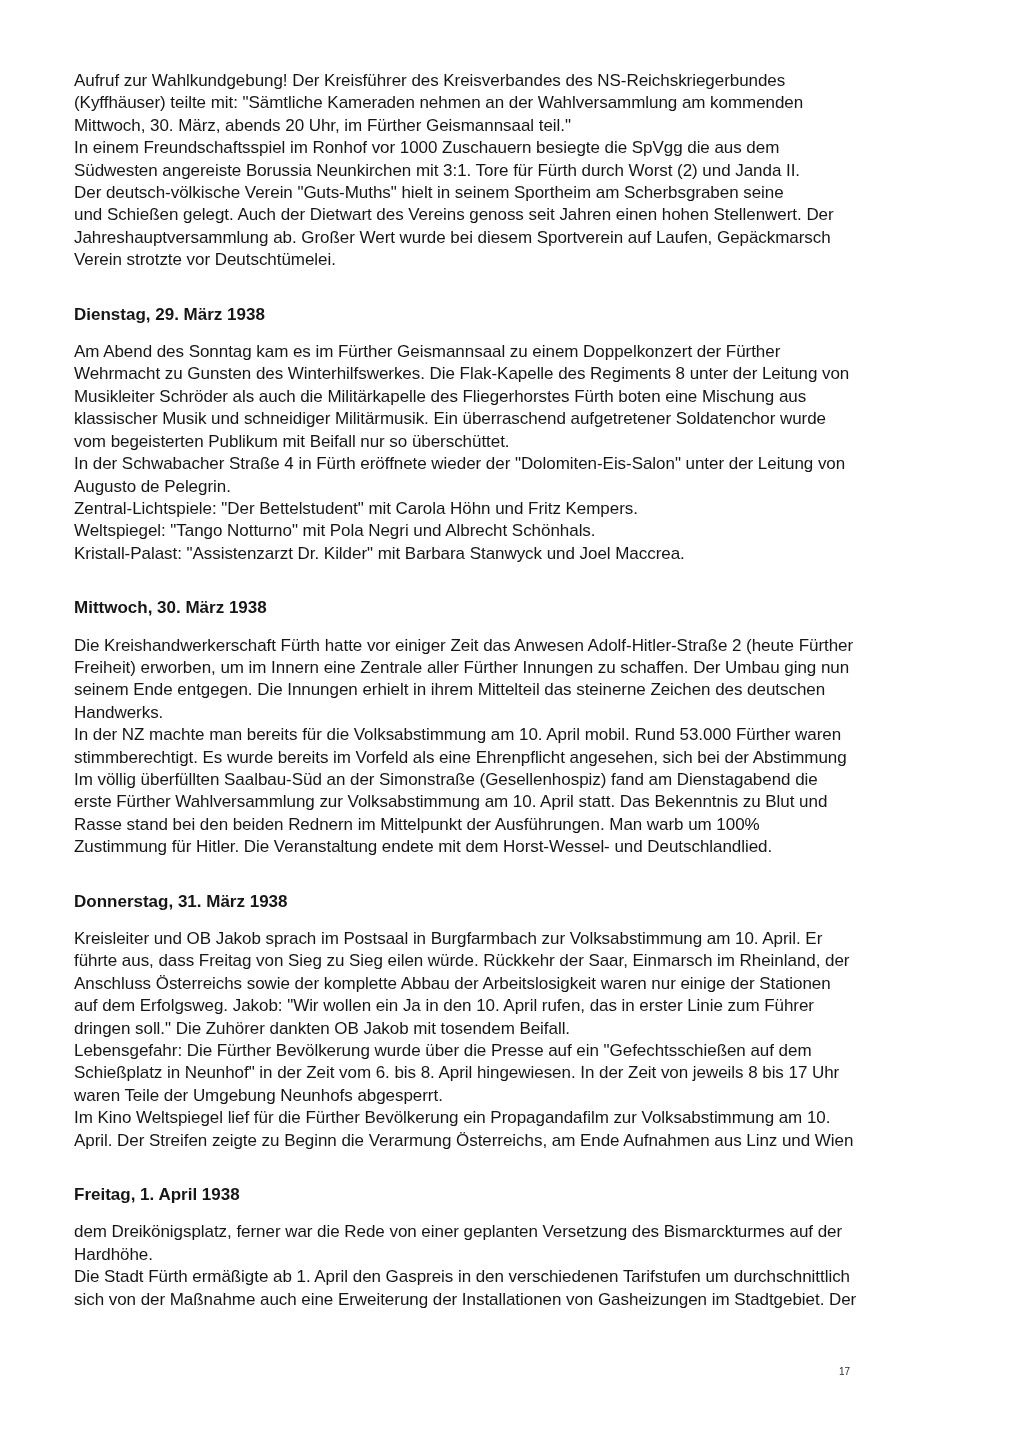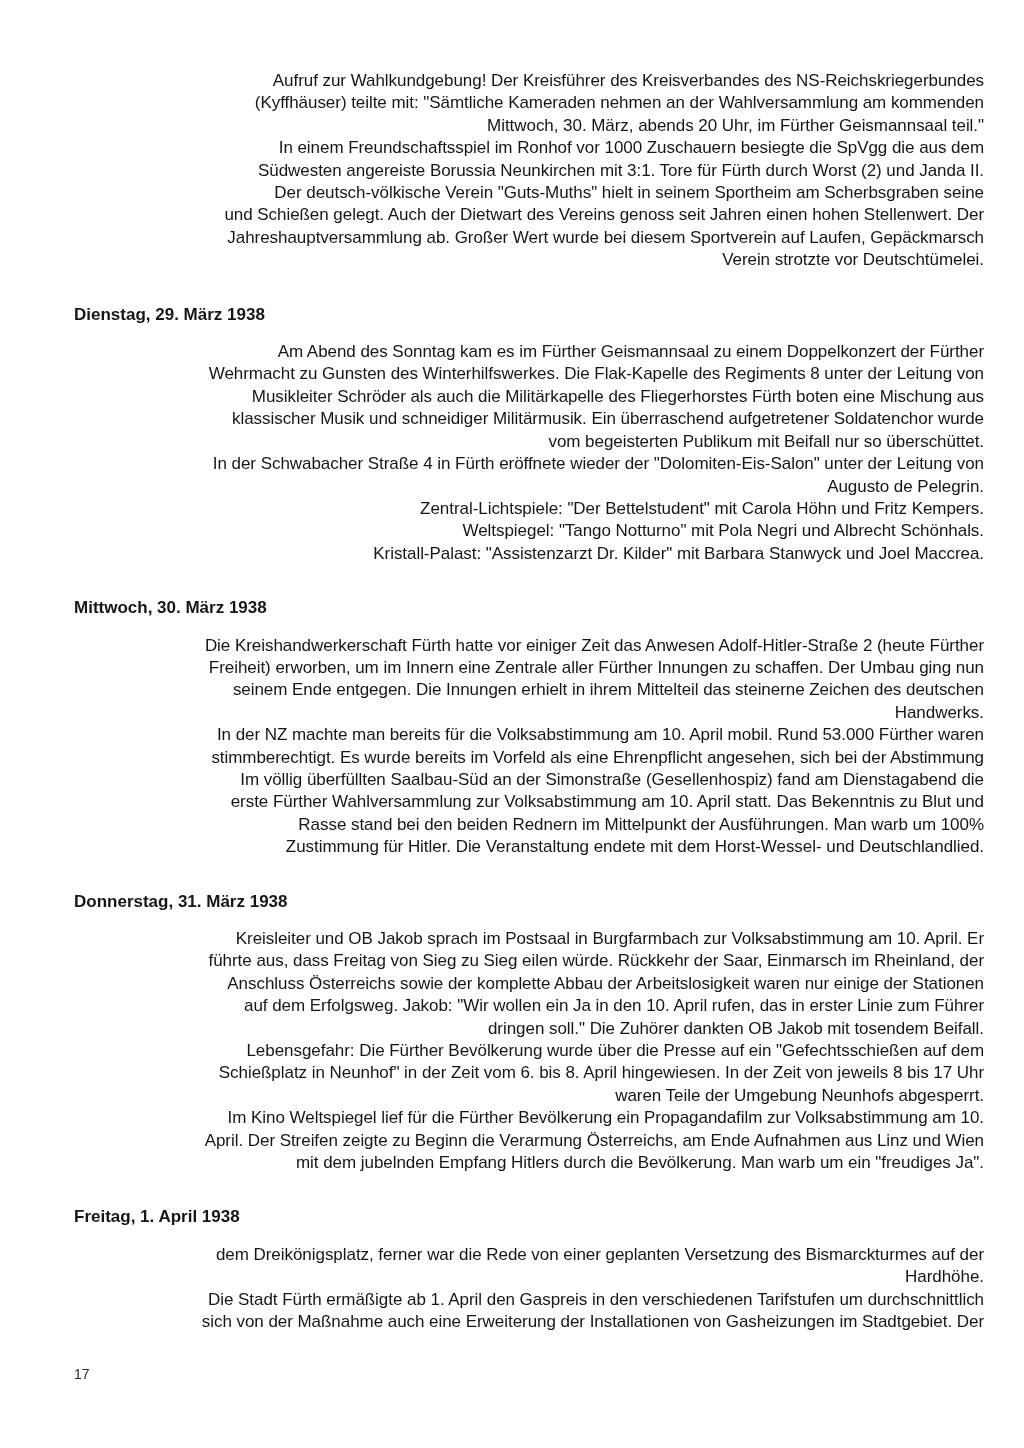--- a/index.html
+++ b/index.html
@@ -23,37 +23,36 @@
   }
   .paragraph {
     margin: 0;
     padding: 0;
   }
   .text-line {
     font-size: 17px;
     line-height: 22.4px;
     white-space: pre;
     letter-spacing: -0.05px;
-    text-align: right;
   }
   .heading {
     font-size: 17px;
     font-weight: bold;
     line-height: 22.4px;
     margin-top: 32px;
     margin-bottom: 15px;
     white-space: pre;
   }
   .page-footer {
     position: absolute;
     top: 1366px;
     left: 74px;
     width: 776px;
-    text-align: left;
-    font-size: 14px;
+    text-align: right;
+    font-size: 10px;
     color: #2a2a2a;
   }
 </style>
 </head>
 <body>
 
 <div class="doc-content" id="doc-content">
     <div class="paragraph">
       <div class="text-line">Aufruf zur Wahlkundgebung! Der Kreisführer des Kreisverbandes des NS-Reichskriegerbundes</div>
       <div class="text-line">(Kyffhäuser) teilte mit: "Sämtliche Kameraden nehmen an der Wahlversammlung am kommenden</div>
@@ -96,21 +95,20 @@
       <div class="text-line">Kreisleiter und OB Jakob sprach im Postsaal in Burgfarmbach zur Volksabstimmung am 10. April. Er</div>
       <div class="text-line">führte aus, dass Freitag von Sieg zu Sieg eilen würde. Rückkehr der Saar, Einmarsch im Rheinland, der</div>
       <div class="text-line">Anschluss Österreichs sowie der komplette Abbau der Arbeitslosigkeit waren nur einige der Stationen</div>
       <div class="text-line">auf dem Erfolgsweg. Jakob: "Wir wollen ein Ja in den 10. April rufen, das in erster Linie zum Führer</div>
       <div class="text-line">dringen soll." Die Zuhörer dankten OB Jakob mit tosendem Beifall.</div>
       <div class="text-line">Lebensgefahr: Die Fürther Bevölkerung wurde über die Presse auf ein "Gefechtsschießen auf dem</div>
       <div class="text-line">Schießplatz in Neunhof" in der Zeit vom 6. bis 8. April hingewiesen. In der Zeit von jeweils 8 bis 17 Uhr</div>
       <div class="text-line">waren Teile der Umgebung Neunhofs abgesperrt.</div>
       <div class="text-line">Im Kino Weltspiegel lief für die Fürther Bevölkerung ein Propagandafilm zur Volksabstimmung am 10.</div>
       <div class="text-line">April. Der Streifen zeigte zu Beginn die Verarmung Österreichs, am Ende Aufnahmen aus Linz und Wien</div>
-      <div class="text-line">mit dem jubelnden Empfang Hitlers durch die Bevölkerung. Man warb um ein "freudiges Ja".</div>
     </div>
     <div class="heading">Freitag, 1. April 1938</div>
     <div class="paragraph">
       <div class="text-line">dem Dreikönigsplatz, ferner war die Rede von einer geplanten Versetzung des Bismarckturmes auf der</div>
       <div class="text-line">Hardhöhe.</div>
       <div class="text-line">Die Stadt Fürth ermäßigte ab 1. April den Gaspreis in den verschiedenen Tarifstufen um durchschnittlich</div>
       <div class="text-line">sich von der Maßnahme auch eine Erweiterung der Installationen von Gasheizungen im Stadtgebiet. Der</div>
     </div>
   </div>
 

